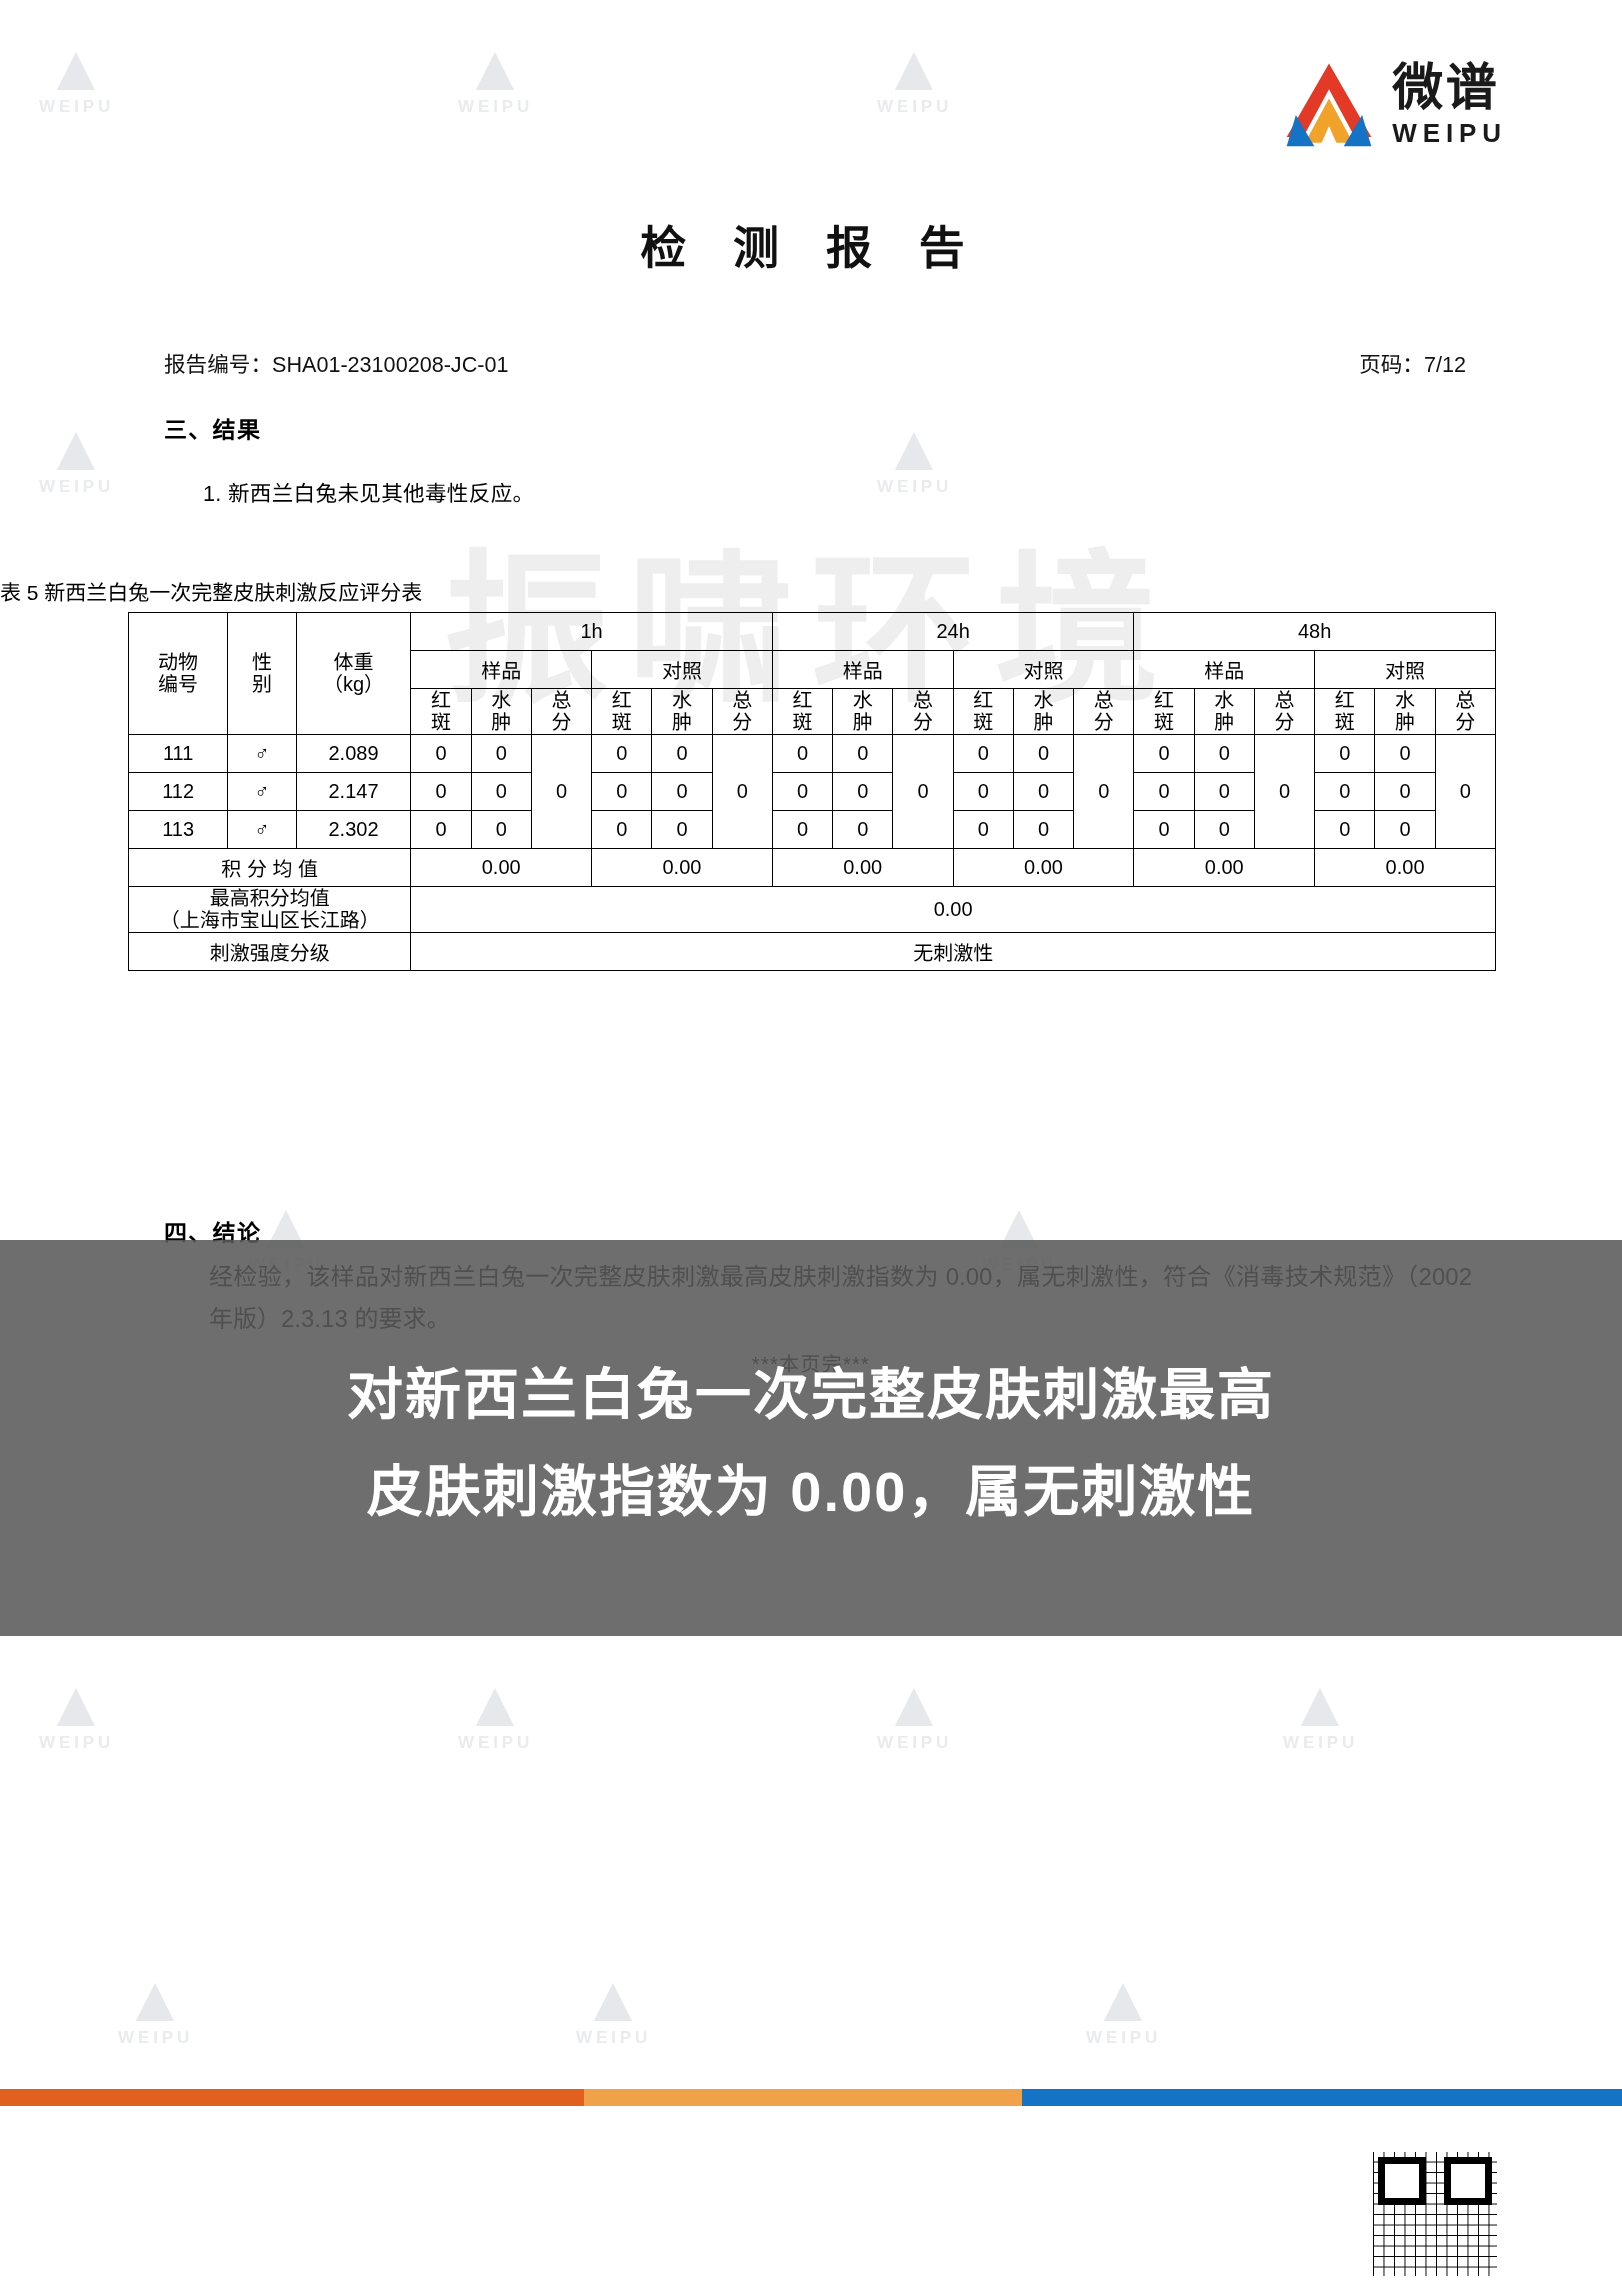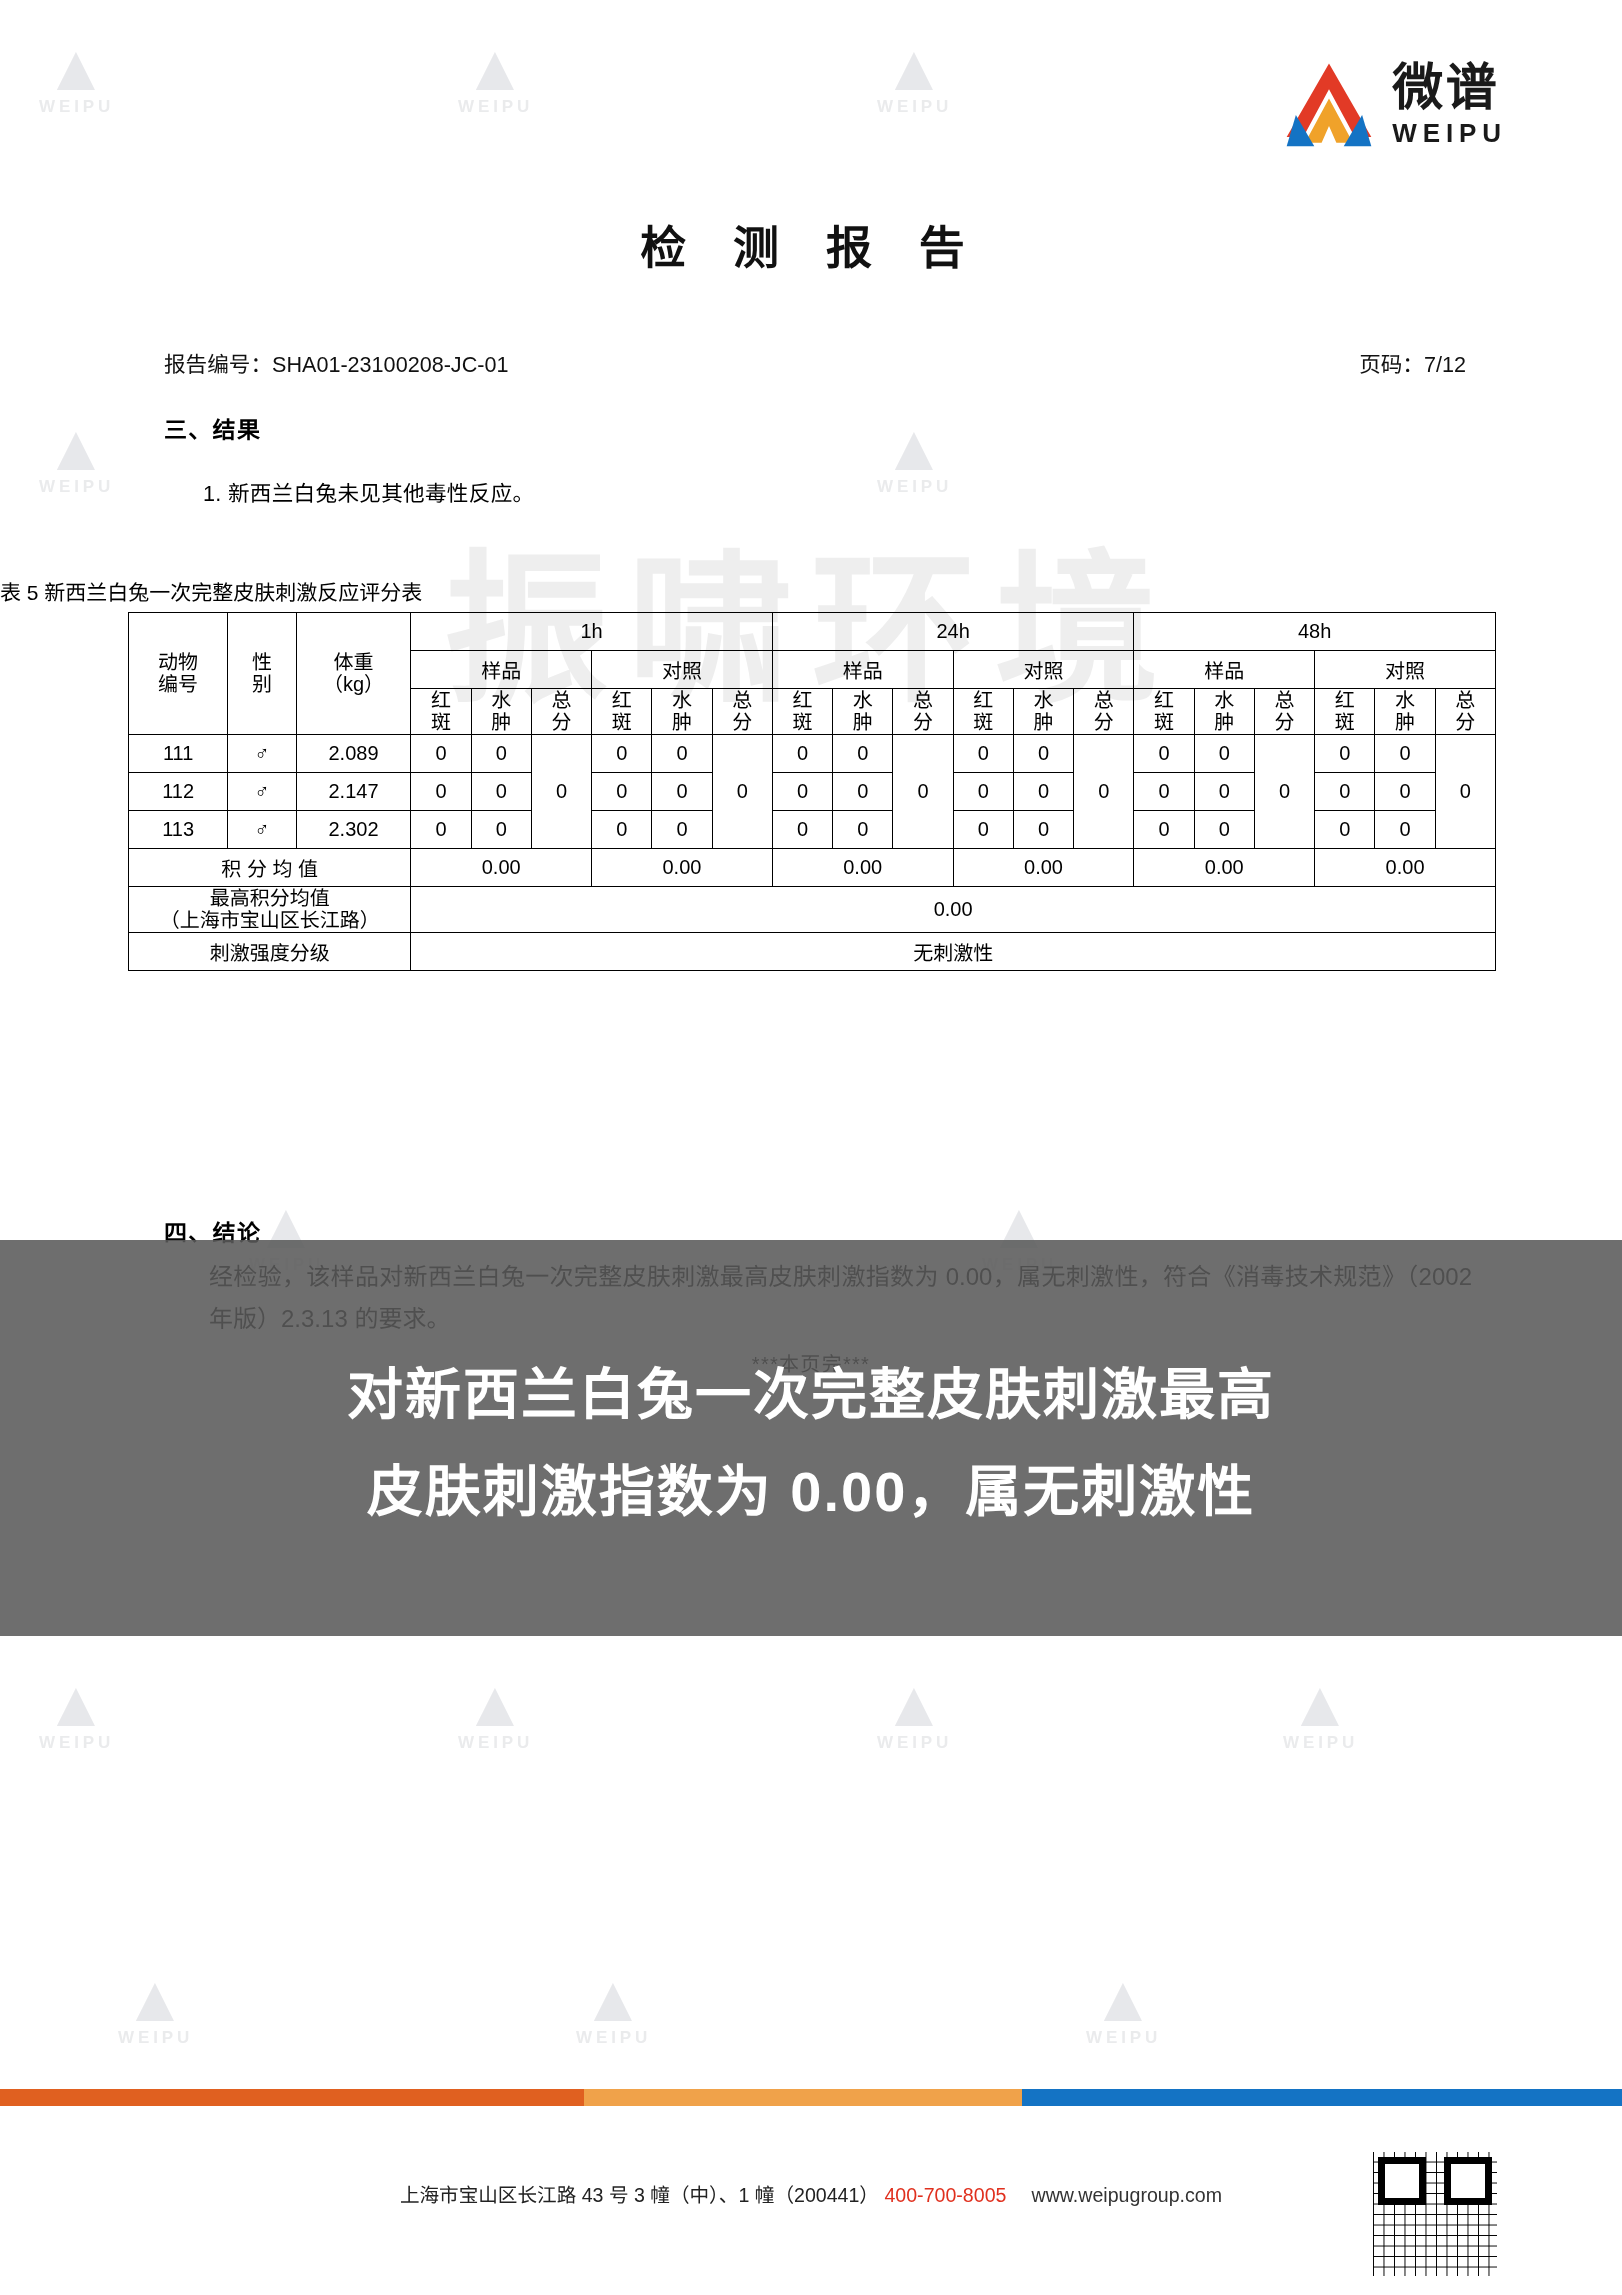--- a/index.html
+++ b/index.html
@@ -563,22 +563,17 @@
     <div>对新西兰白兔一次完整皮肤刺激最高</div>
     <div>皮肤刺激指数为 0.00，属无刺激性</div>
   </div>
 
   <div class="footer-bar">
     <i class="fb-1"></i>
     <i class="fb-2"></i>
     <i class="fb-3"></i>
   </div>
 
-  <div class="footer-text">
-    <span>上海市宝山区长江路 43 号 3 幢（中）、1 幢（200441）</span>
-    <span class="tel">400-700-8005</span>
-    <span class="url">www.weipugroup.com</span>
-  </div>
 
   <div class="qr"></div>
 
 </div>
 
 
 </body></html>

